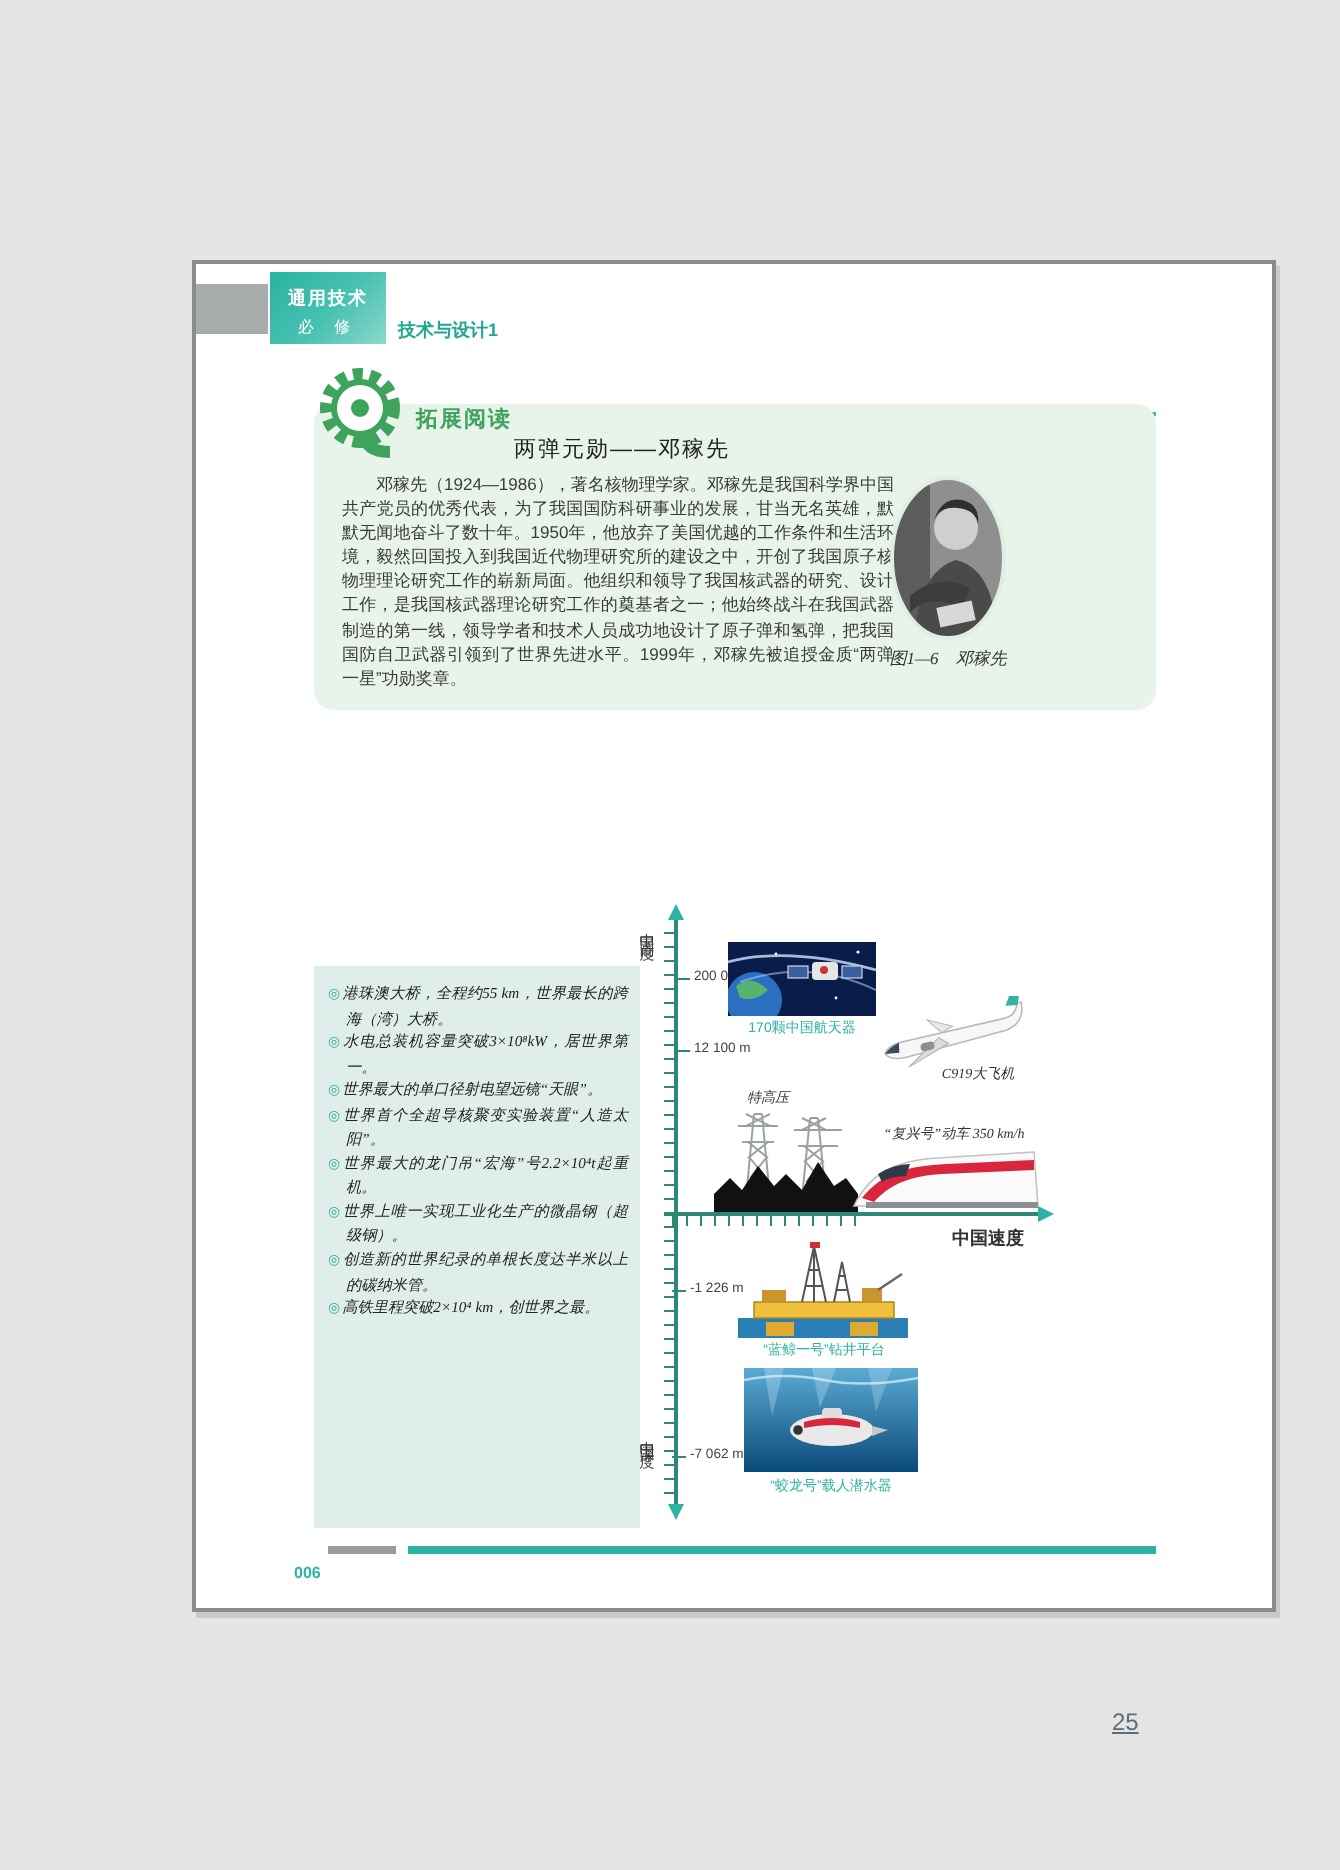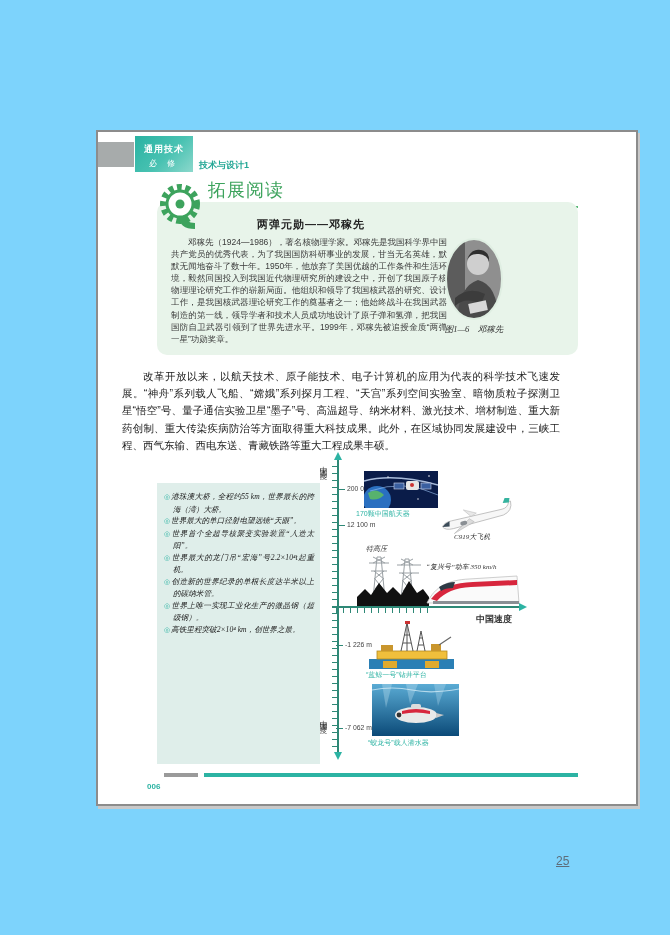--- a/index.html
+++ b/index.html
@@ -1,39 +1,39 @@
 <!DOCTYPE html>
 <html><head>
 <meta charset="utf-8">
 <style>
   * { margin:0; padding:0; box-sizing:border-box; }
   html,body { width:670px; height:935px; background:#ffffff;
     font-family:"Liberation Sans", sans-serif; color:#2b2b2b; }
-  .canvas { position:relative; width:670px; height:935px; background:#7dd3fc; overflow:hidden; }
+  .canvas { position:relative; width:670px; height:935px; background:#e5e5e5; overflow:hidden; }
 
   
   .page { position:absolute; left:96px; top:130px; width:542px; height:676px;
     background:#fff; border:2px solid #8c8c8c; box-shadow:2px 3px 0 #c9c9c9; }
 
   
   .gray-tab { position:absolute; left:0; top:10px; width:36px; height:25px; background:#a7abab; }
   .brand { position:absolute; left:37px; top:4px; width:58px; height:36px;
     background:linear-gradient(135deg,#29b2a2 0%, #49c2b2 55%, #8cd8cc 100%);
     color:#fff; text-align:center; padding-top:7px; }
   .brand .t1 { font-size:9px; font-weight:bold; letter-spacing:1px; }
   .brand .t2 { font-size:8px; letter-spacing:4px; margin-top:2px; }
   .series { position:absolute; left:101px; top:27px; font-size:9px; font-weight:bold; color:#23a795; }
 
   
   .gear { position:absolute; left:58px; top:50px; width:50px; height:52px; }
-  .reading-label { position:absolute; left:110px; top:46px; font-size:18px; font-weight:normal; color:#3da35d; letter-spacing:1px; }
+  .reading-label { position:absolute; left:110px; top:70px; font-size:11px; font-weight:bold; color:#3da35d; letter-spacing:1px; }
   .green-rule { position:absolute; left:170px; top:74px; width:310px; height:2px; background:#56b874; }
   .reading-box { position:absolute; left:59px; top:70px; width:421px; height:153px;
     background:#e8f4ea; border-radius:10px; }
-  .reading-title { position:absolute; left:100px; top:15px; font-size:11px; font-weight:bold; color:#222; letter-spacing:1px; }
+  .reading-title { position:absolute; left:100px; top:15px; font-size:11px; font-weight:normal; color:#222; letter-spacing:1px; }
   .reading-body { position:absolute; left:14px; top:34px; width:276px;
     font-size:8.5px; line-height:12.1px; text-align:justify; text-indent:2em; color:#3a3a3a; }
   .photo { position:absolute; left:288px; top:36px; width:58px; height:82px; }
   .photo-caption { position:absolute; left:278px; top:122px; width:78px; text-align:center;
     font-size:8.5px; color:#333; font-family:Liberation Serif, serif; font-style:italic; }
 
   
   .main-par { position:absolute; left:24px; top:236px; width:438px;
     font-size:10.5px; line-height:17.2px; text-align:justify; text-indent:2em; color:#222; }
 
@@ -61,21 +61,21 @@
     border-top:4.5px solid transparent; border-bottom:4.5px solid transparent; border-left:8px solid #2cb3a3; }
   .v-label { position:absolute; writing-mode:vertical-rl; text-orientation:upright;
     font-size:7.5px; color:#333; letter-spacing:2px; }
   .hg { left:220px; top:328px; }
   .sd { left:220px; top:582px; }
   .speed-label { position:absolute; left:378px; top:481px; font-size:9px; color:#333; font-weight:bold;text-align:right; }
   .tick-label { position:absolute; font-size:6.8px; color:#444; white-space:nowrap; }
   .tick-label::before { content:""; position:absolute; left:-9px; top:50%; width:7px; height:1px; background:#2e8876; }
 
   .fig-img { position:absolute; overflow:hidden; }
-  .fig-label { position:absolute; font-size:7px; color:#2cb3a3; white-space:nowrap; }
+  .fig-label { position:absolute; font-size:7px; color:#2cb3a3; white-space:nowrap; text-align:center; }
   .fig-label.dark { color:#333; font-family:"Liberation Serif", serif; font-style:italic; }
   .fig-caption { position:absolute; left:240px; top:620px; width:230px; text-align:center;
     font-size:8.5px; color:#333; font-family:"Liberation Serif", serif; font-style:italic; font-weight:bold; }
 
   
   .folio { position:absolute; left:49px; top:638px; font-size:8px; font-weight:bold; color:#2cb3a3;margin-top:12px; }
   .folio-gray { position:absolute; left:66px; top:641px; width:34px; height:4px; background:#9a9a9a; }
   .folio-teal { position:absolute; left:106px; top:641px; width:374px; height:4px; background:#2cb3a3; }
 
   .outer-num { position:absolute; left:556px; top:854px; font-size:12px; color:#5d6d7a;text-decoration:underline; }
@@ -121,38 +121,38 @@
     <div class="gear">
       <svg width="50" height="52" viewBox="0 0 50 52">
         <circle cx="24" cy="22" r="16" fill="none" stroke="#3da35d" stroke-width="8" stroke-dasharray="4.6 3.4"></circle>
         <circle cx="24" cy="22" r="13" fill="#ffffff" stroke="#3da35d" stroke-width="3"></circle>
         <circle cx="24" cy="22" r="4.5" fill="#3da35d"></circle>
         <path d="M26,34 q0,10 13,10" fill="none" stroke="#3da35d" stroke-width="6"></path>
       </svg>
     </div>
     <div class="reading-label">拓展阅读</div>
 
-    <div class="main-par">改革开放以来，以航天技术、原子能技术、电子计算机的应用为代表的科学技术飞速发展。“神舟”系列载人飞船、“嫦娥”系列探月工程、“天宫”系列空间实验室、暗物质粒子探测卫星“悟空”号、量子通信实验卫星“墨子”号、高温超导、纳米材料、激光技术、增材制造、重大新药创制、重大传染疾病防治等方面取得重大科技成果。此外，在区域协同发展建设中，三峡工程、西气东输、西电东送、青藏铁路等重大工程成果丰硕。</div>
 
     <div class="ach-box">
       <ul>
 
 
           <li><span class="bullet">◎</span><span>港珠澳大桥，全程约55 km，世界最长的跨海（湾）大桥。</span></li>
 
+          <li><span class="bullet">◎</span><span>水电总装机容量突破3×10⁸kW，居世界第一。</span></li>
 
           <li><span class="bullet">◎</span><span>世界最大的单口径射电望远镜“天眼”。</span></li>
 
           <li><span class="bullet">◎</span><span>世界首个全超导核聚变实验装置“人造太阳”。</span></li>
 
           <li><span class="bullet">◎</span><span>世界最大的龙门吊“宏海”号2.2×10⁴t起重机。</span></li>
 
+          <li><span class="bullet">◎</span><span>世界上唯一实现工业化生产的微晶钢（超级钢）。</span></li>
+
           <li><span class="bullet">◎</span><span>创造新的世界纪录的单根长度达半米以上的碳纳米管。</span></li>
-
-          <li><span class="bullet">◎</span><span>世界上唯一实现工业化生产的微晶钢（超级钢）。</span></li>
 
 
           <li><span class="bullet">◎</span><span>高铁里程突破2×10⁴ km，创世界之最。</span></li>
 
         </ul>
     </div>
 
     <div class="v-axis"></div>
     <div class="v-ticks"></div>
     <div class="h-axis"></div>

